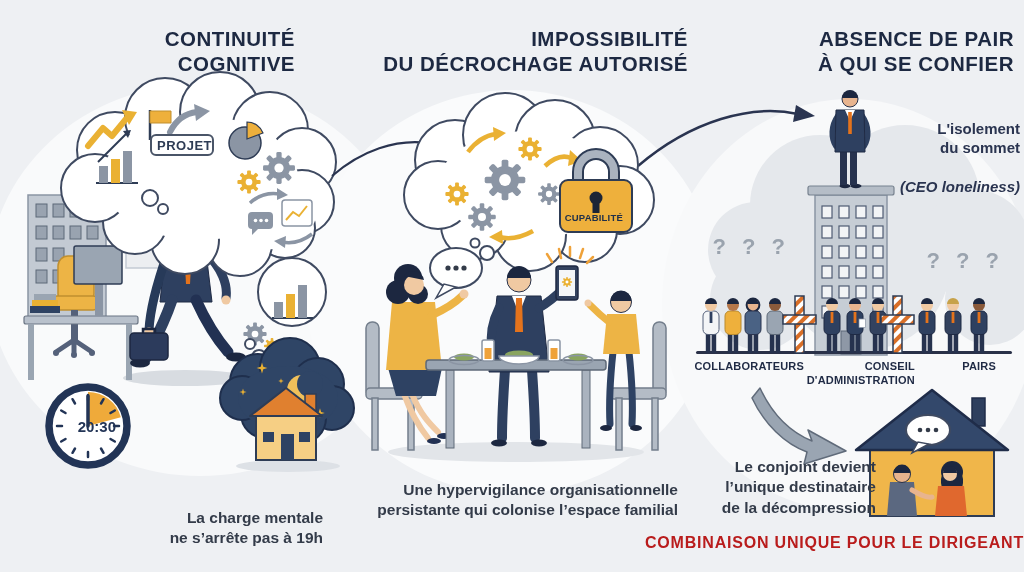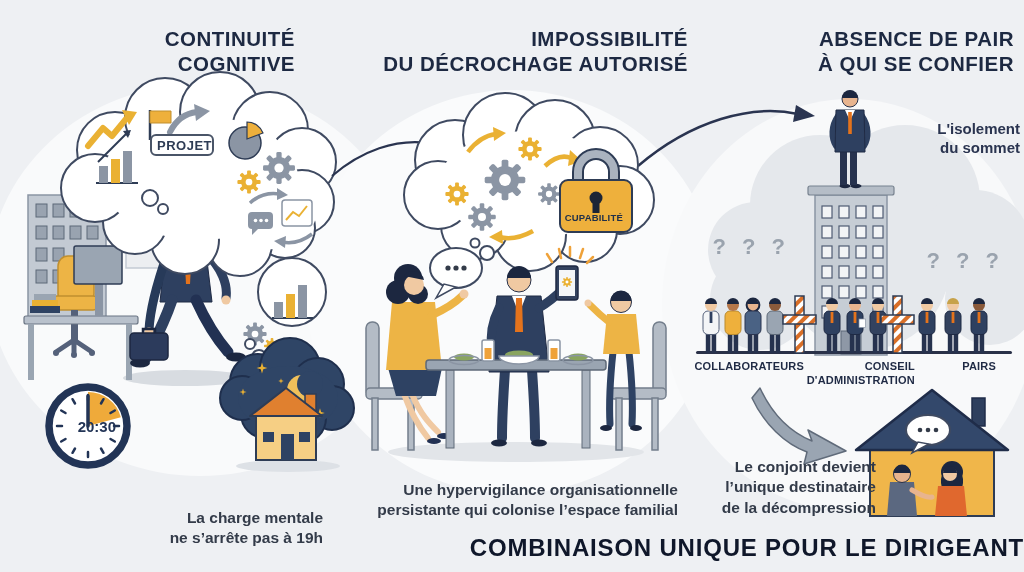--- a/index.html
+++ b/index.html
@@ -1,21 +1,21 @@
 <!DOCTYPE html>
 <html><head>
 <meta charset="utf-8">
 <style>
   html,body{margin:0;padding:0;background:#dfe2e6;font-family:"Liberation Sans",sans-serif;}
   .canvas{position:relative;width:1024px;height:572px;background:#eef0f3;overflow:hidden;}
   .art{position:absolute;left:0;top:0;width:1024px;height:572px;display:block;}
   .overlay{position:absolute;text-align:right;white-space:pre-line;color:#1d2942;}
   .title{font-size:20.5px;font-weight:700;letter-spacing:.5px;line-height:1.24;}
   .caption{font-size:15.5px;font-weight:600;color:#333b49;line-height:1.32;}
-  .footer-title{font-size:24px;font-weight:700;letter-spacing:.8px;color:#0f172a;}
+  .footer-title{font-size:16px;font-weight:700;letter-spacing:.8px;color:#b91c1c;}
   .projet-box{background:#ffffff;border:2px solid #4a5568;border-radius:6px;
     font-size:13px;font-weight:700;color:#2e3c55;line-height:20px;height:22px;letter-spacing:.5px;box-sizing:border-box;}
   .clock-text{font-size:15px;font-weight:700;color:#223456;}
   .lock-text{font-size:9.5px;font-weight:700;color:#20304a;letter-spacing:.2px;}
   .note{font-size:15px;font-weight:600;color:#2a3450;line-height:1.3;}
   .note .it{font-style:italic;font-weight:600;}
   .qmarks{font-size:22px;font-weight:700;color:#9aa3ae;letter-spacing:5px;}
   .glabel{font-size:11px;font-weight:700;color:#1f2a44;line-height:1.25;letter-spacing:.2px;}
 </style>
 </head>
@@ -597,20 +597,21 @@
 
 <div class="overlay projet-box" style="left:150px;top:134px;width:64px;">PROJET</div>
 
 <div class="overlay clock-text" style="left:60px;top:418px;width:56px;">20:30</div>
 
 <div class="overlay lock-text" style="left:560px;top:212px;width:63px;">CUPABILITÉ</div>
 
 <div class="overlay note" style="left:880px;top:99px;width:140px;">
   <span style="display:block;white-space:pre-line;">L'isolement
 du sommet</span>
+  <span class="it" style="display:block;">(CEO loneliness)</span>
 </div>
 
 <div class="overlay qmarks" style="left:706px;top:234px;width:84px;">? ? ?</div>
 <div class="overlay qmarks" style="left:920px;top:248px;width:84px;">? ? ?</div>
 
 <div class="overlay glabel" style="left:692px;top:360px;width:112px;">COLLABORATEURS</div>
 <div class="overlay glabel" style="left:799px;top:360px;width:116px;">CONSEIL
 D'ADMINISTRATION</div>
 <div class="overlay glabel" style="left:932px;top:360px;width:64px;">PAIRS</div>
 

